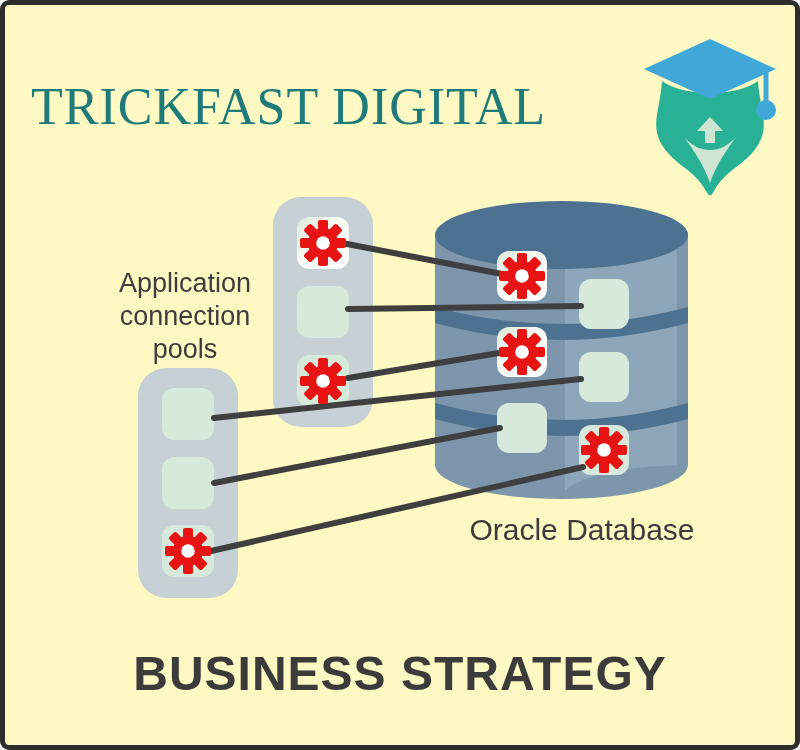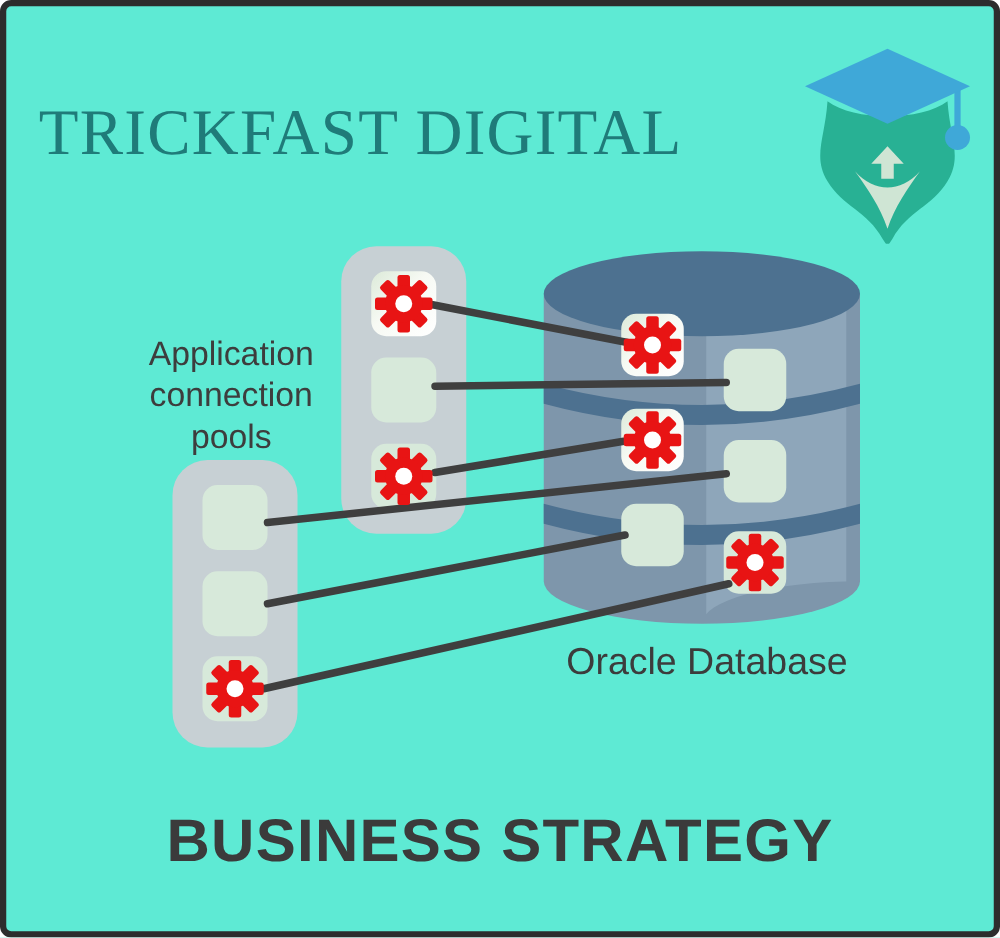--- a/index.html
+++ b/index.html
@@ -1,20 +1,20 @@
 <!DOCTYPE html>
 <html><head>
 <meta charset="utf-8">
 <style>
   html,body{margin:0;padding:0;background:#ffffff;}
   .frame{
     position:relative;
     width:800px;height:750px;
     box-sizing:border-box;
-    background:#5eead4;
+    background:#fef9c3;
     border:5px solid #2d2d2d;
     border-radius:9px;
     overflow:hidden;
     font-family:"Liberation Sans", sans-serif;
   }
   .brand-title{
     position:absolute;
     left:26px;top:72px;
     font-family:"Liberation Serif", serif;
     font-size:52px;
@@ -40,21 +40,21 @@
     font-size:27px;
     line-height:33px;
     color:#3d3d3d;
     white-space:pre-line;
     margin-top:48px;
   }
   .db-label{
     position:absolute;
     left:448px;top:508px;
     width:258px;
-    text-align:left;
+    text-align:center;
     font-size:30px;
     color:#3c3c3c;
     white-space:nowrap;
   }
   .footer-title{
     position:absolute;
     left:0;top:641px;
     width:100%;
     text-align:center;
     font-size:48px;

